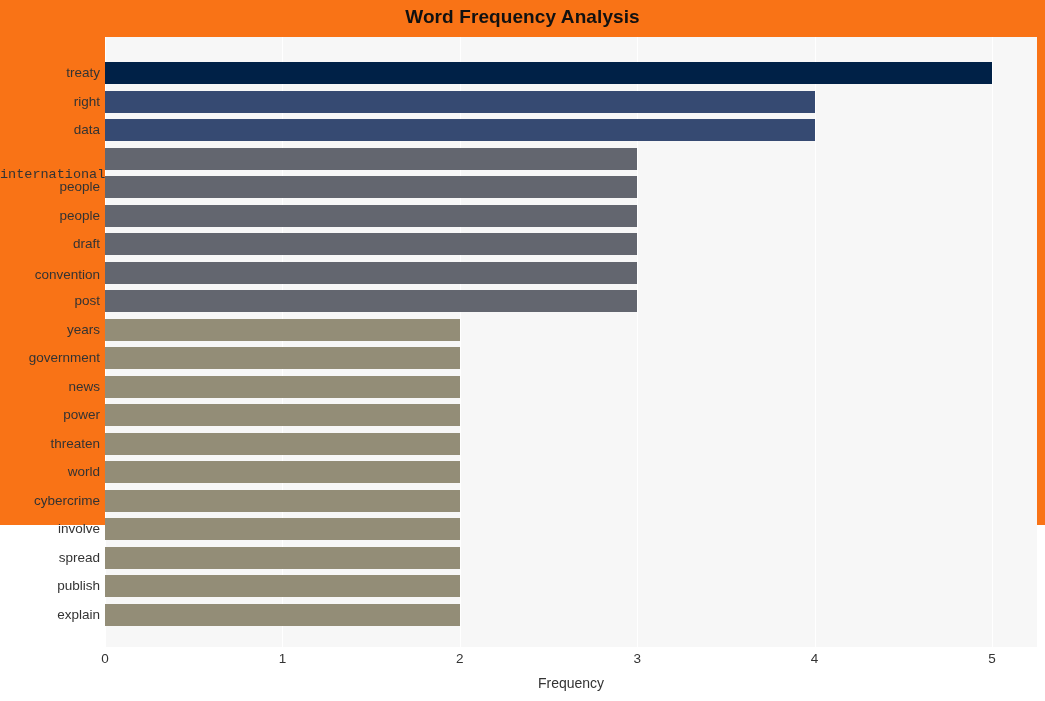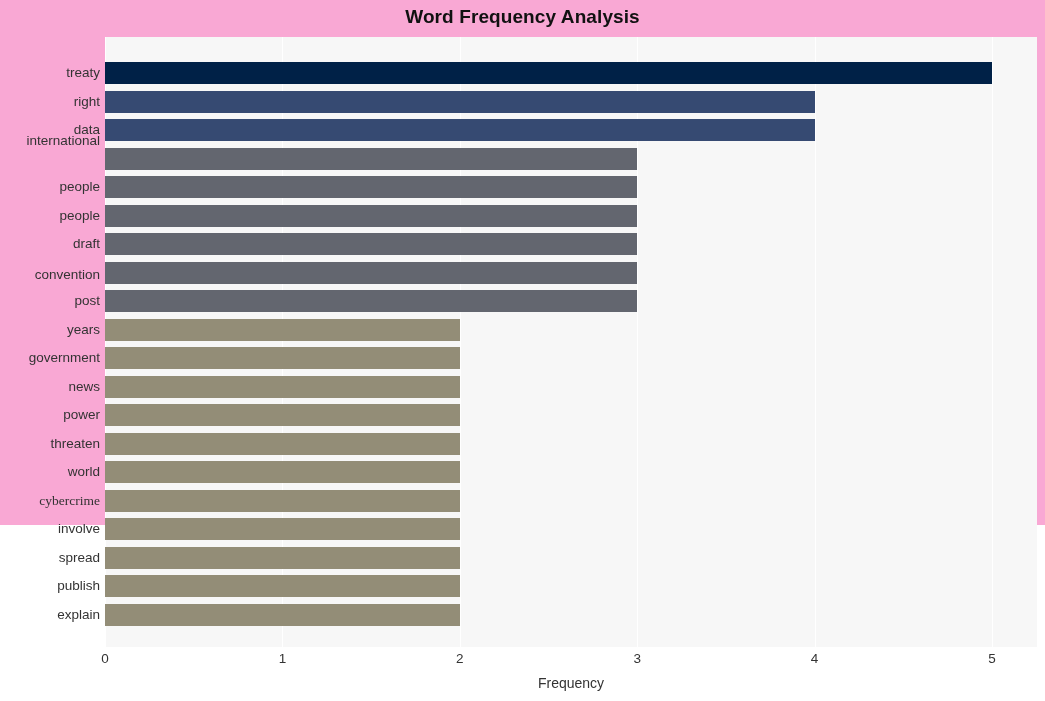--- a/index.html
+++ b/index.html
@@ -13,21 +13,21 @@
     font-family: "Liberation Sans", sans-serif;
     overflow: hidden;
     position: relative;
   }
 
   #figure {
     position: absolute;
     left: 0; top: 0;
     width: 1045px;
     height: 525px;
-    background: #f9a8d4;
+    background: #f97316;
   }
 
   
   #chart-title {
     position: absolute;
     left: 0;
     top: 6px;
     width: 1045px;
     text-align: center;
     font-size: 19px;
@@ -196,33 +196,33 @@
         <div class="bar-row" style="top: 563.5px; width: 932px;">
           <div class="bar" title="explain: 2" style="width: 354.8px; background: rgb(147, 141, 119);"></div>
         </div>
       </div>
   </div>
 
   <div id="y-labels">
       <div class="y-label" style="top: 29.2px;">treaty</div>
       <div class="y-label" style="top: 57.7px;">right</div>
       <div class="y-label" style="top: 86.2px;">data</div>
-      <div class="y-label" style="top: 97px;">international</div>
+      <div class="y-label" style="top: 131px; font-family: Liberation Mono, monospace;">international</div>
       <div class="y-label" style="top: 143.2px;">people</div>
       <div class="y-label" style="top: 171.7px;">people</div>
       <div class="y-label" style="top: 200.2px; padding-left: 20px;">draft</div>
       <div class="y-label" style="top: 231px;">convention</div>
       <div class="y-label" style="top: 257.2px;">post</div>
       <div class="y-label" style="top: 285.7px;">years</div>
       <div class="y-label" style="top: 314.2px;">government</div>
       <div class="y-label" style="top: 342.7px;">news</div>
       <div class="y-label" style="top: 371.2px;">power</div>
       <div class="y-label" style="top: 399.7px; padding-left: 24px;">threaten</div>
       <div class="y-label" style="top: 428.2px;">world</div>
-      <div class="y-label" style="top: 456.7px; font-family: Liberation Serif, serif;">cybercrime</div>
+      <div class="y-label" style="top: 456.7px;">cybercrime</div>
       <div class="y-label" style="top: 485.2px;">involve</div>
       <div class="y-label" style="top: 513.7px;">spread</div>
       <div class="y-label" style="top: 542.2px;">publish</div>
       <div class="y-label" style="top: 570.7px;">explain</div>
     </div>
 
   <div id="x-labels">
       <div class="x-label" style="left: 0px;">0</div>
       <div class="x-label" style="left: 177.4px;">1</div>
       <div class="x-label" style="left: 354.8px;">2</div>

